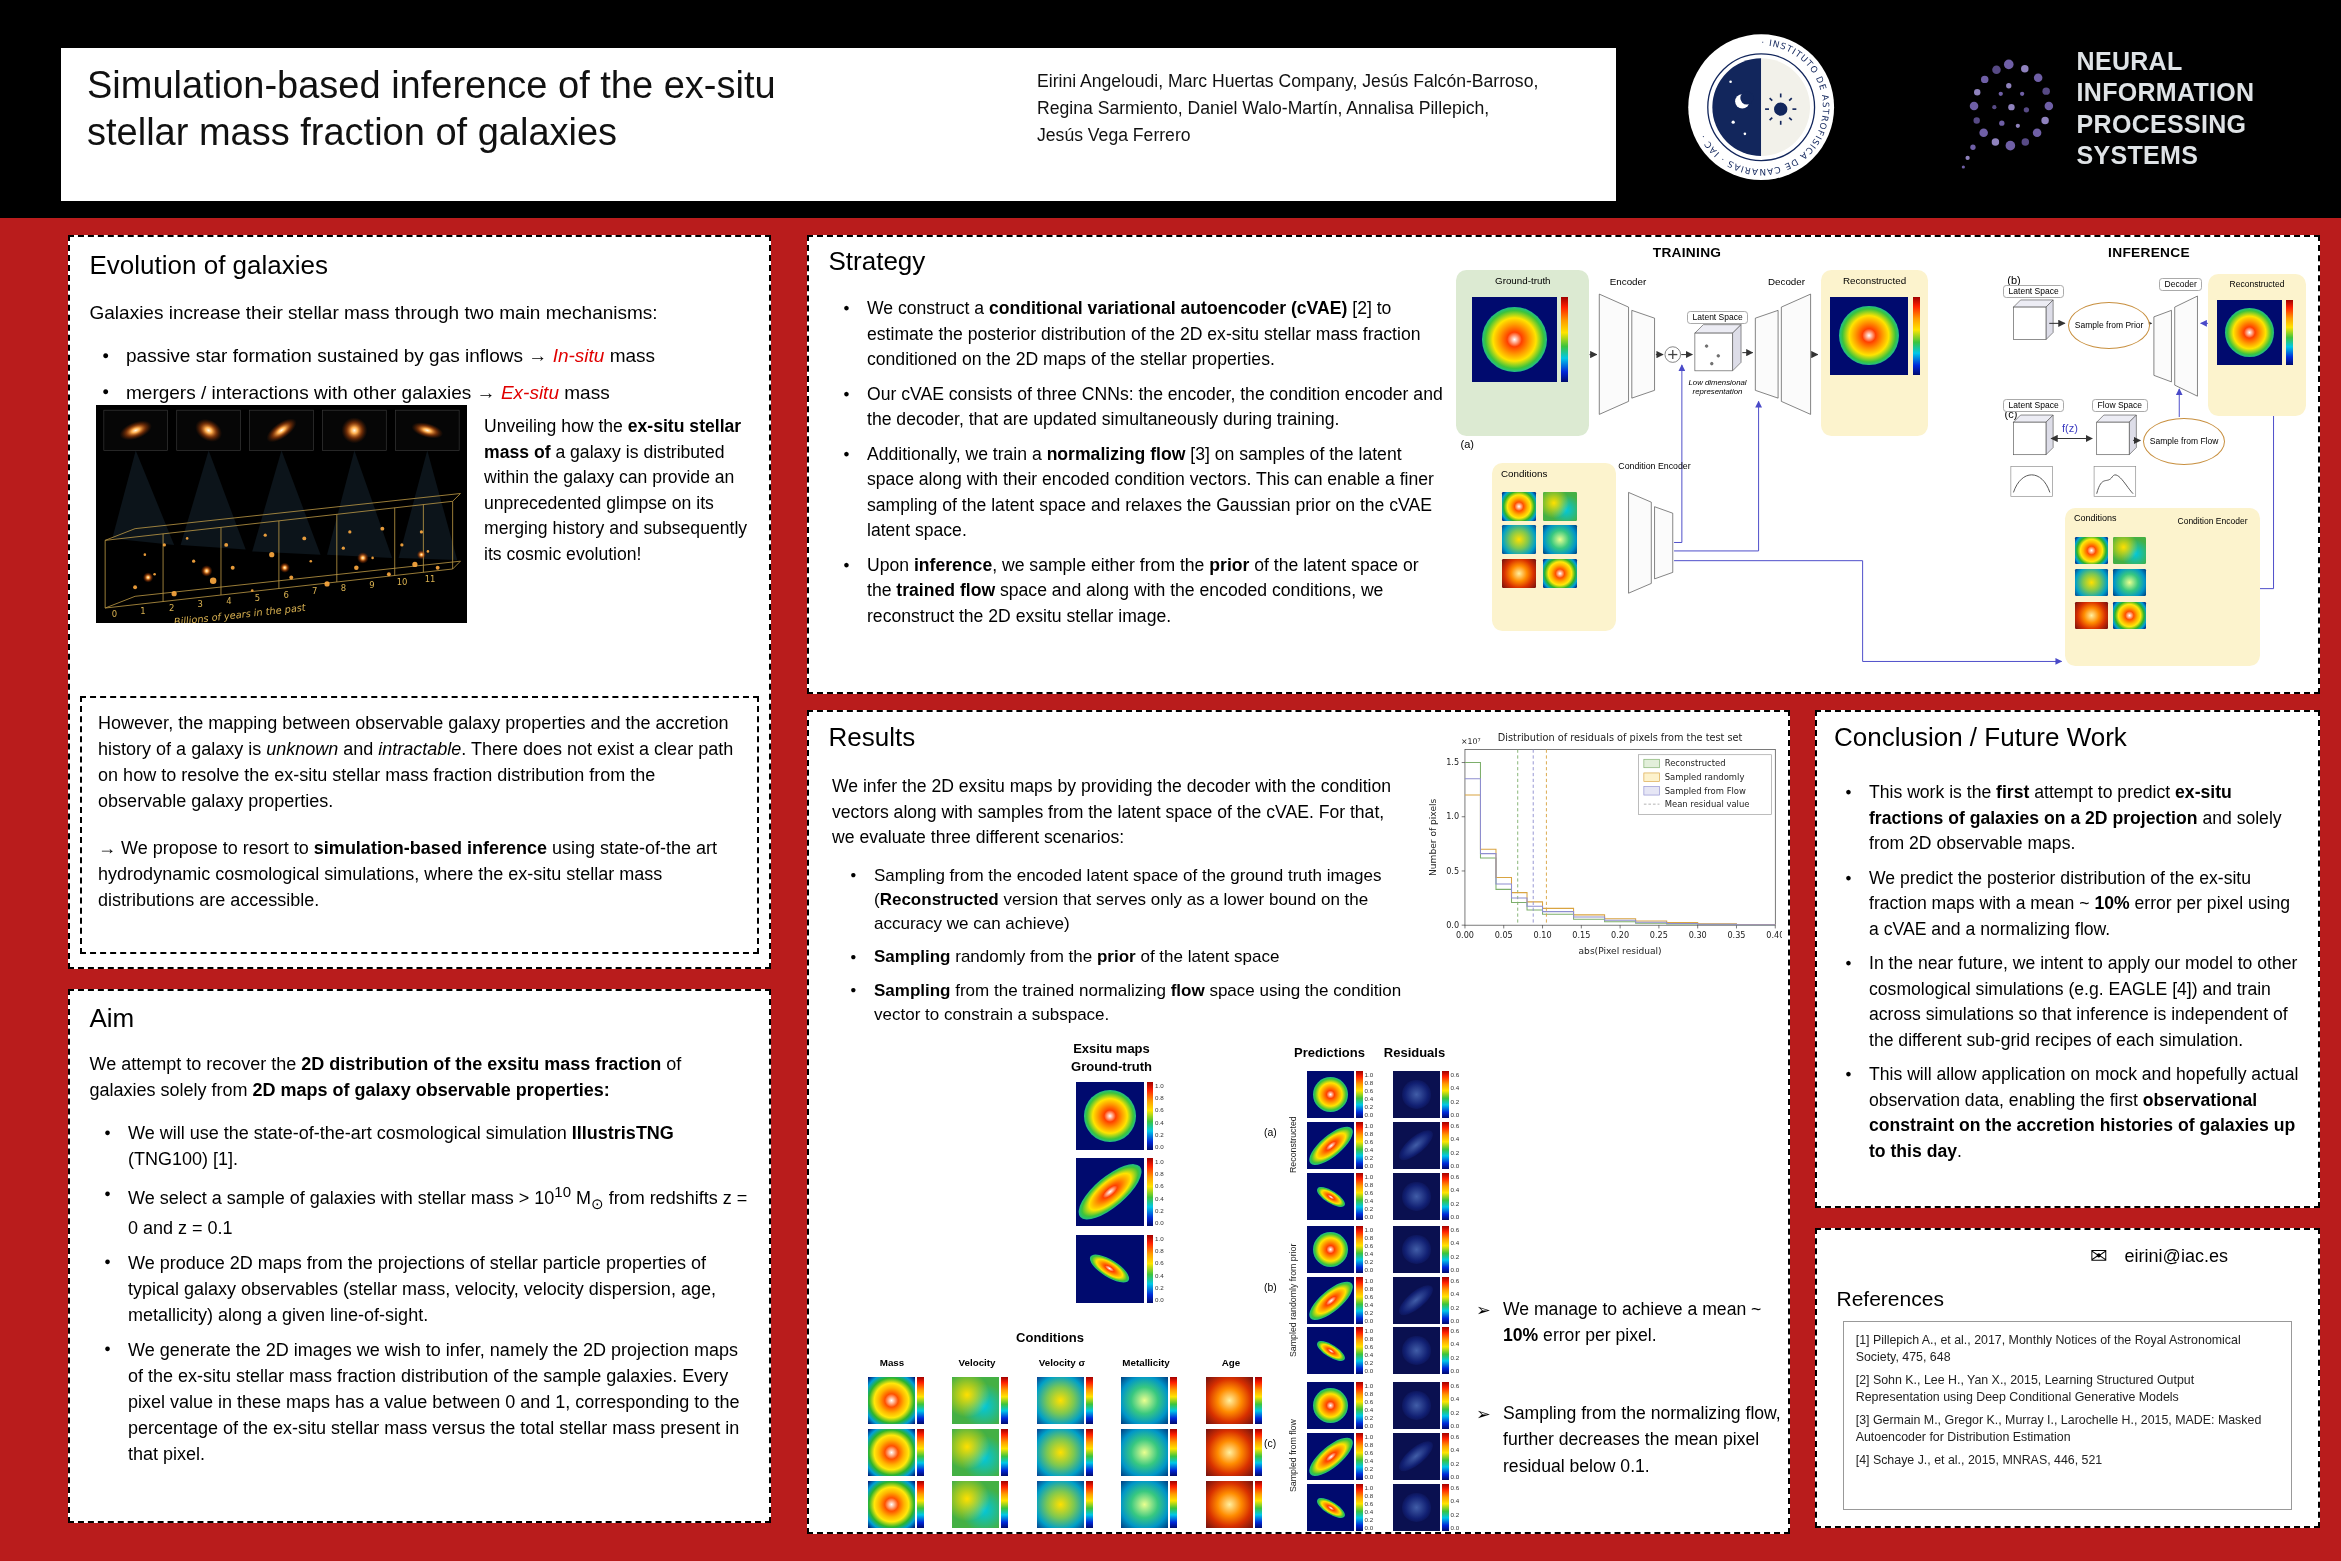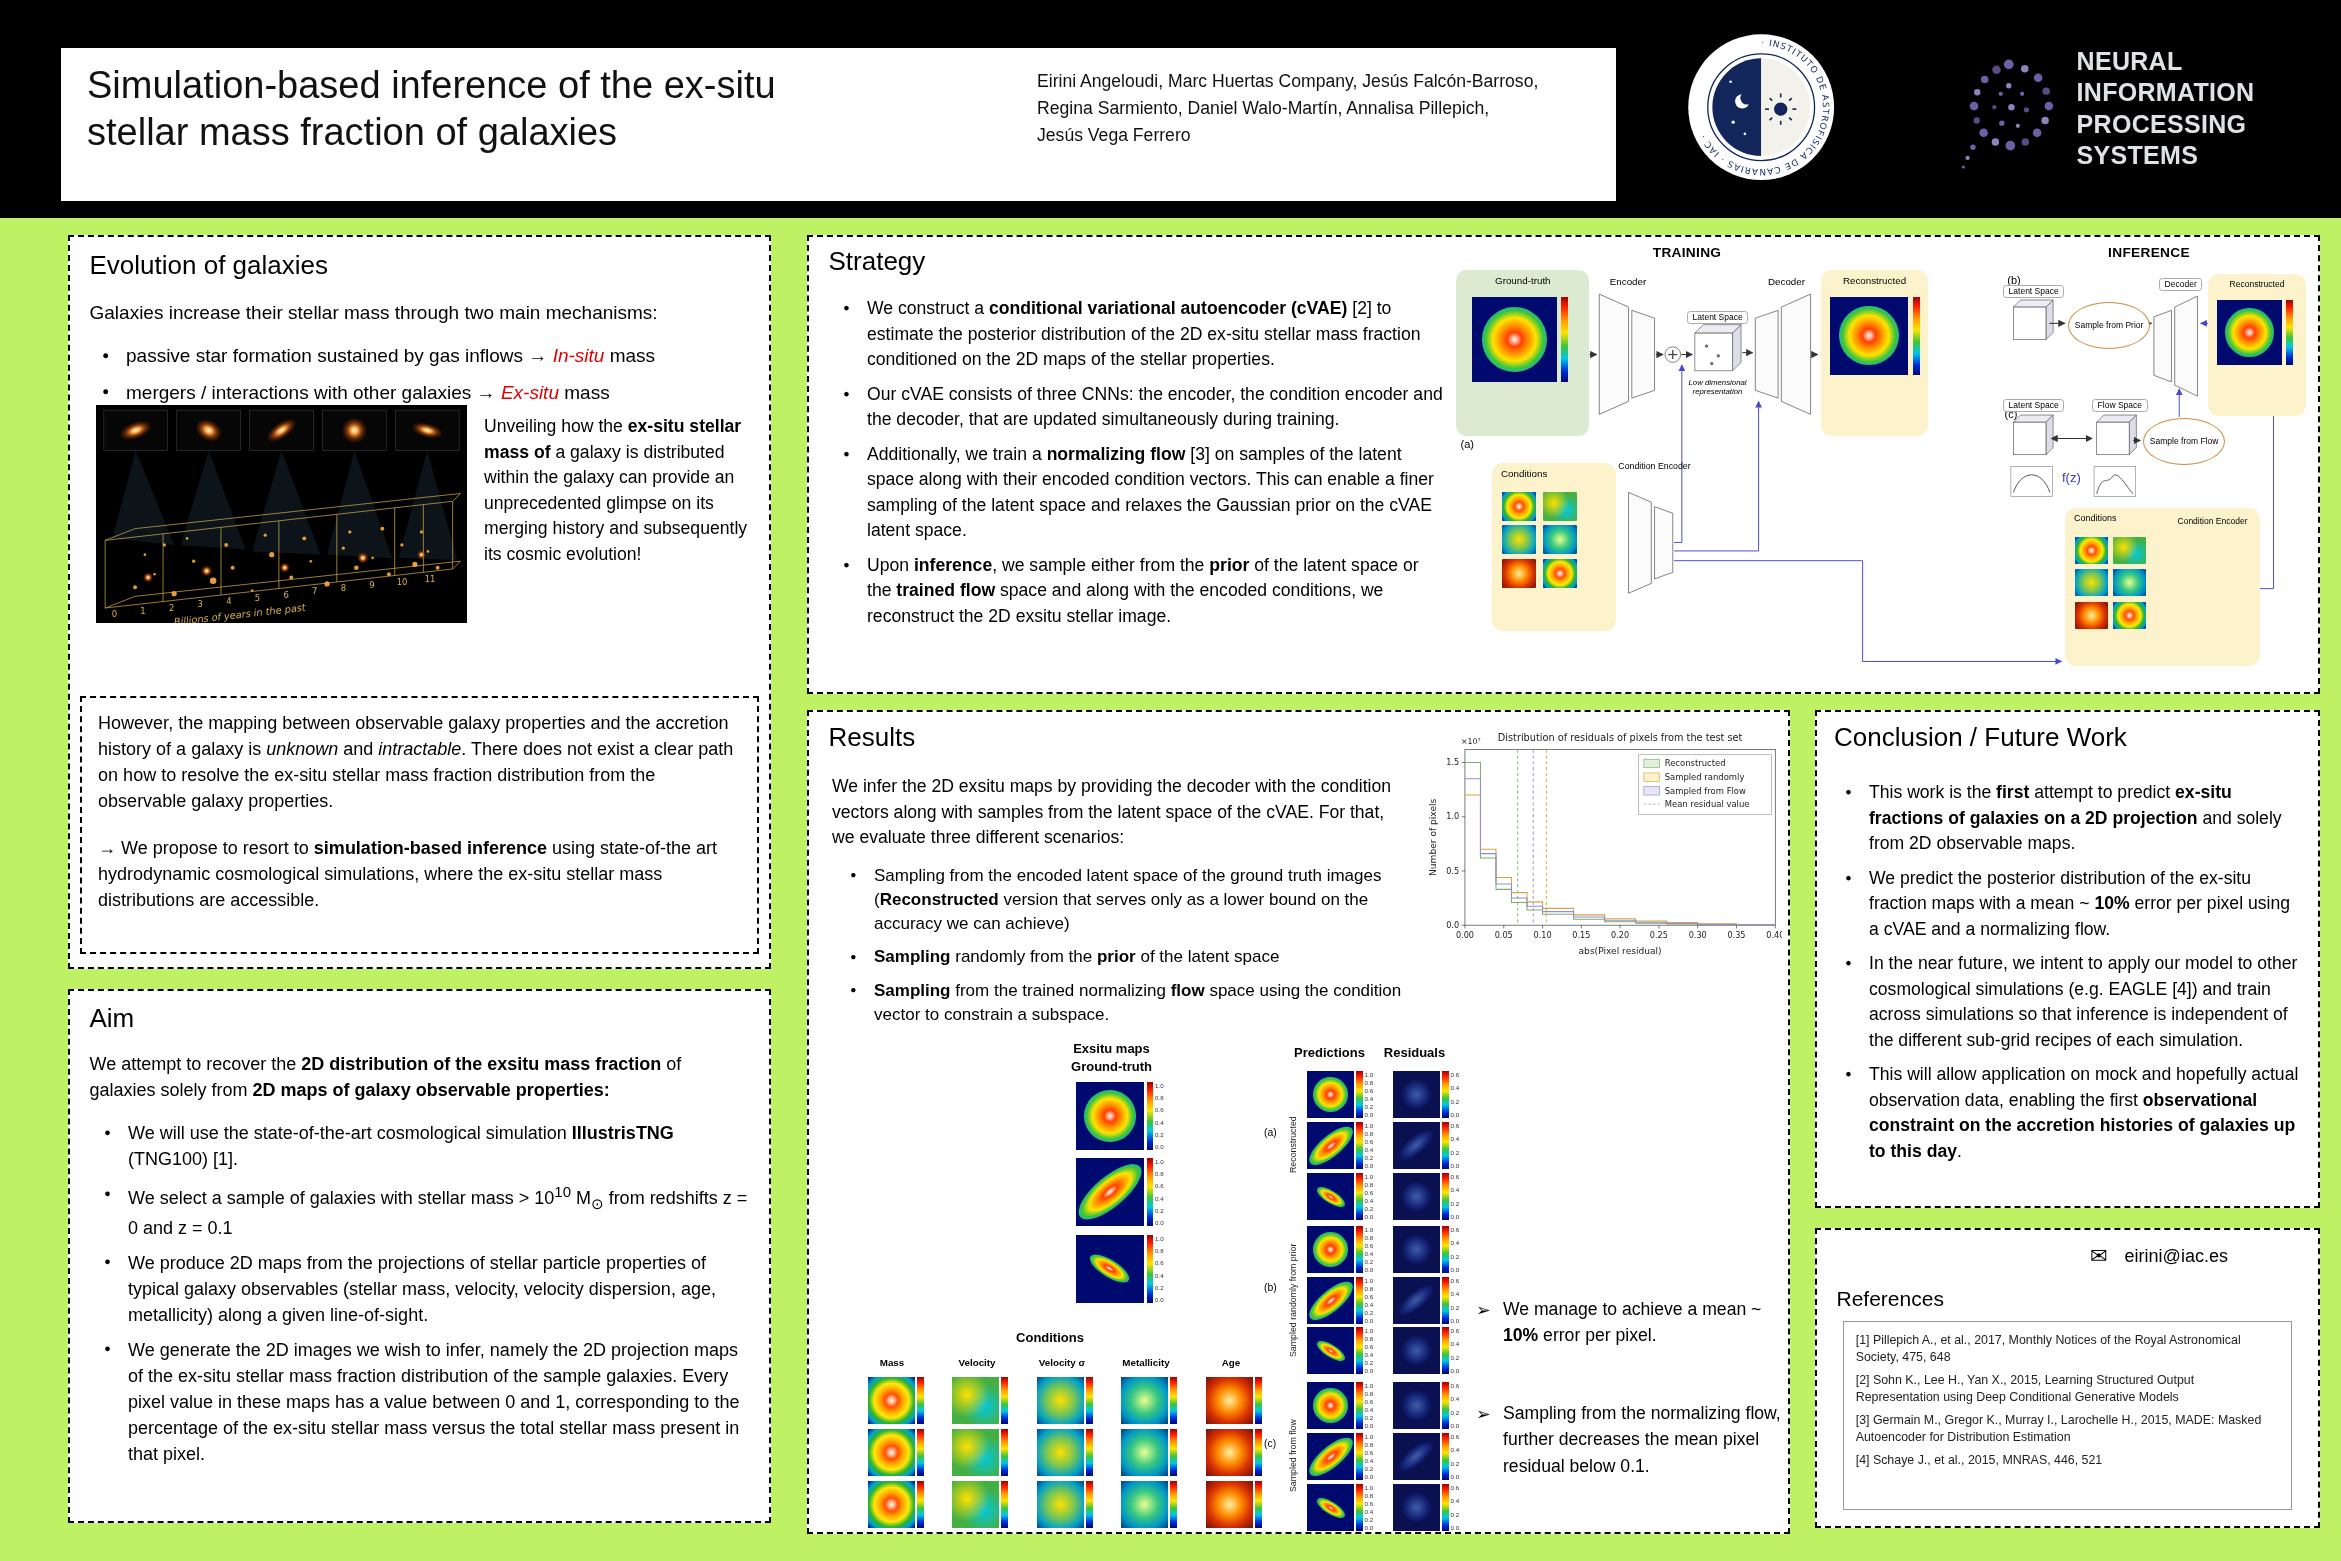--- a/index.html
+++ b/index.html
@@ -1,16 +1,16 @@
 <!DOCTYPE html>
 <html style="font-size:10.4px"><head>
 <meta charset="utf-8">
 <style>
   html,body{margin:0;padding:0;background:#888;}
-  .poster{position:relative;width:2342px;height:1561px;background:#bef264;
+  .poster{position:relative;width:2342px;height:1561px;background:#b91c1c;
           font-family:"Liberation Sans",sans-serif;color:#000;overflow:hidden;}
   .abs{position:absolute;}
   
   .hdr{position:absolute;left:0;top:0;width:2342px;height:218px;background:#000;}
   .title-box{position:absolute;left:59px;top:46px;width:1555px;height:153px;background:#fff;border:2px solid #000;}
   .title{position:absolute;left:26px;top:14.3px;font-size:38px;line-height:1.24;color:#111;}
   .authors{position:absolute;left:976px;top:19.5px;width:566px;font-size:17.6px;line-height:1.55;color:#111;}
   .neurips-text{font-size:25px;font-weight:600;letter-spacing:0.3px;color:#dfe3e6;line-height:1.25;}
   
   .box{position:absolute;border:2px dashed #000;background:#fff;}
@@ -61,21 +61,21 @@
   .take::before{content:"➢";position:absolute;left:0;top:0.7px;font-size:17.6px;}
   
   .dlab{position:absolute;font-size:9.8px;text-align:center;}
   .dhead{position:absolute;font-size:13.7px;font-weight:700;text-align:center;letter-spacing:0.3px;}
   .gbx{position:absolute;background:#dcead2;border-radius:10.4px;}
   .ybx{position:absolute;background:#fcf3cd;border-radius:10.4px;}
   .tag{position:absolute;background:#fff;border:0.7px solid #aaa;border-radius:3.3px;font-size:8.5px;padding:0.7px 4.6px;white-space:nowrap;}
   .dellipse{position:absolute;border:1.3px solid #c89040;border-radius:50%;background:#fff;font-size:8.5px;
             display:flex;align-items:center;justify-content:center;text-align:center;line-height:1.15;padding:2.6px;}
   .tile{position:absolute;width:34px;height:29px;border-radius:1.3px;}
-  .fz{position:absolute;font-size:13px;color:#3a3ac0;margin-top:48px;}
+  .fz{position:absolute;font-size:11px;color:#3a3ac0;}
   
   .refs-box{position:absolute;border:1.3px solid #999;background:#fff;}
   .ref{font-size:12.4px;line-height:1.35;color:#222;margin-bottom:6.5px;}
   .email-row{position:absolute;font-size:18px;display:flex;align-items:center;gap:17px;}
   .env::before{content:"✉";font-size:21px;}
   svg text{font-family:"DejaVu Sans",sans-serif;}
 </style>
 </head>
 <body>
 

